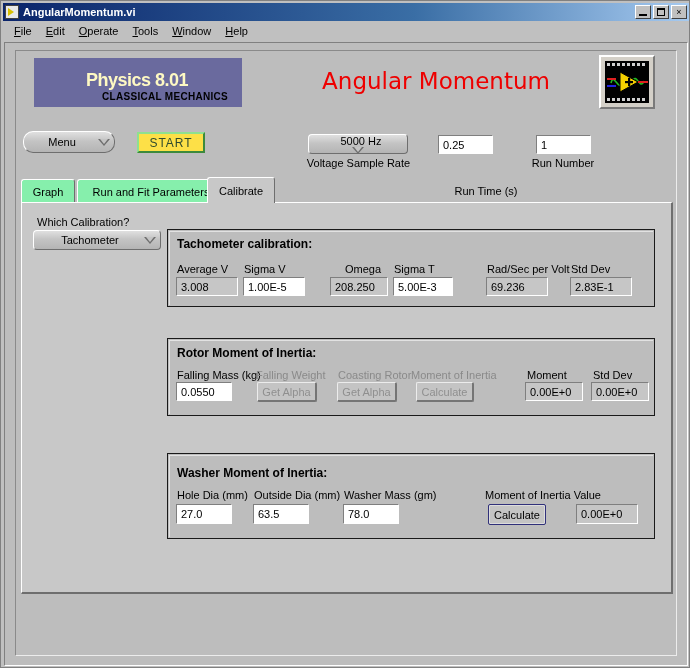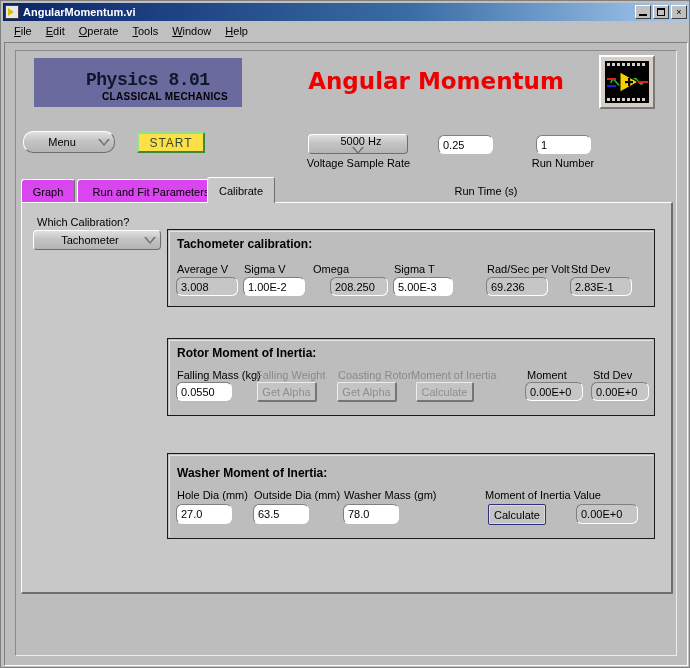--- a/index.html
+++ b/index.html
@@ -160,42 +160,42 @@
     color: #2b2b4f;
     font-family: "Liberation Sans", sans-serif;
     letter-spacing: -2px;
     line-height: 44px;
   }
   .phys {
     position: absolute;
     left: 52px; top: 13px;
     font-size: 18px;
     font-weight: bold;
-    color: #0f172a;
-    font-family: Liberation Mono, monospace;
+    color: #fef9c3;
+    font-family: Liberation Sans, sans-serif;
     letter-spacing: -0.5px;
     line-height: 19px;
   }
   .classmech {
     position: absolute;
     left: 68px; top: 33px;
     font-size: 10px;
     font-weight: bold;
     color: #000000;
     font-family: "Liberation Sans", sans-serif;
     letter-spacing: 0.3px;
     line-height: 11px;
   }
   .app-title {
     position: absolute;
     left: 250px; top: 18px;
     width: 330px;
     text-align: center;
     font-size: 23px;
-    font-weight: bold;
+    font-weight: normal;
     color: #ee0000;
     font-family: "DejaVu Sans", sans-serif;
     white-space: nowrap;
   }
   .ni-logo {
     position: absolute;
     left: 578px; top: 5px;
     width: 56px; height: 54px;
     background: #d4d0c8;
     border-top: 2px solid #ffffff;
@@ -278,42 +278,41 @@
     font-size: 11px;
     font-family: "Liberation Sans", sans-serif;
     color: #000;
     display: flex;
     align-items: center;
     padding-left: 4px;
     border-top: 1px solid #7f7f7f;
     border-left: 1px solid #7f7f7f;
     border-right: 1px solid #ffffff;
     border-bottom: 1px solid #ffffff;
-    border-radius: 6px;
   }
   .field.ctl { background: #ffffff; }
   .field.ind { background: #c6c6c6; }
 
   .lbl {
     position: absolute;
     font-size: 11px;
     font-family: "Liberation Sans", sans-serif;
     color: #000;
     white-space: nowrap;
   }
   .lbl.dim { color: #8a8a8a; }
   .lbl.center { text-align: center; }
 
   
   .tabstrip { position: absolute; left: 20px; top: 178px; }
   .tab {
     position: absolute;
     top: 0;
     height: 24px;
-    background: #d946ef;
+    background: #86efac;
     border-top: 1px solid #ffffff;
     border-left: 1px solid #ffffff;
     border-right: 1px solid #6e6e6e;
     box-sizing: border-box;
     font-size: 11px;
     font-family: "Liberation Sans", sans-serif;
     color: #000;
     display: flex;
     align-items: center;
     justify-content: center;
@@ -509,24 +508,24 @@
   <div class="groupbox" style="left:166px; top:228px; width:488px; height:78px;"></div>
   <div class="gtitle" style="left:176px; top:236px;">Tachometer calibration:</div>
 
   <div class="lbl" style="left:176px; top:262px;">Average V</div>
   <div class="field ind" style="left:175px; top:276px; width:62px; height:19px;">
     <span>3.008</span>
   </div>
 
   <div class="lbl" style="left:243px; top:262px;">Sigma V</div>
   <div class="field ctl" style="left:242px; top:276px; width:62px; height:19px;">
-    <span>1.00E-2</span>
-  </div>
-
-  <div class="lbl" style="left:312px; top:262px;">Omega</div>
+    <span>1.00E-5</span>
+  </div>
+
+  <div class="lbl" style="left:344px; top:262px;">Omega</div>
   <div class="field ind" style="left:329px; top:276px; width:58px; height:19px;">
     <span>208.250</span>
   </div>
 
   <div class="lbl" style="left:393px; top:262px;">Sigma T</div>
   <div class="field ctl" style="left:392px; top:276px; width:60px; height:19px;">
     <span>5.00E-3</span>
   </div>
 
   <div class="lbl" style="left:486px; top:262px;">Rad/Sec per Volt</div>

